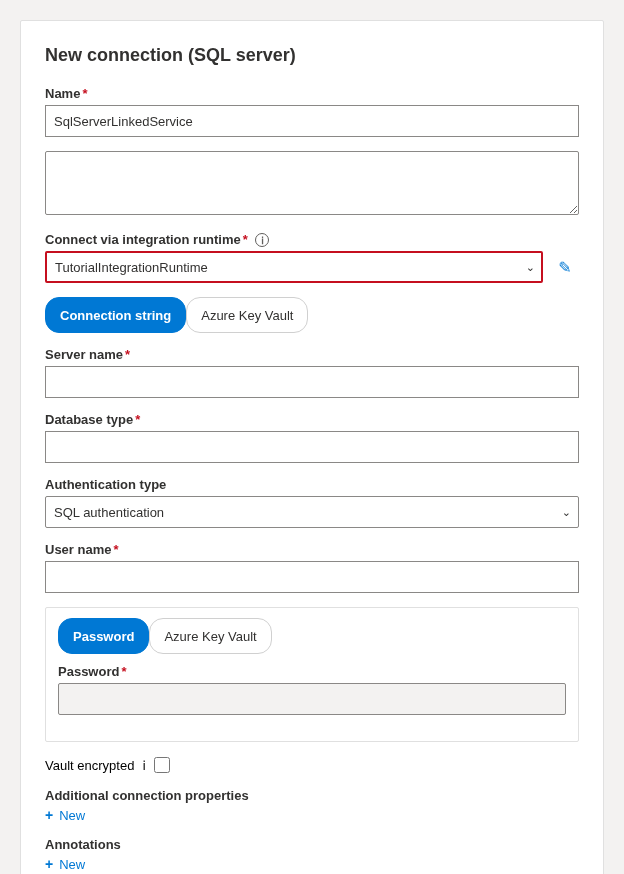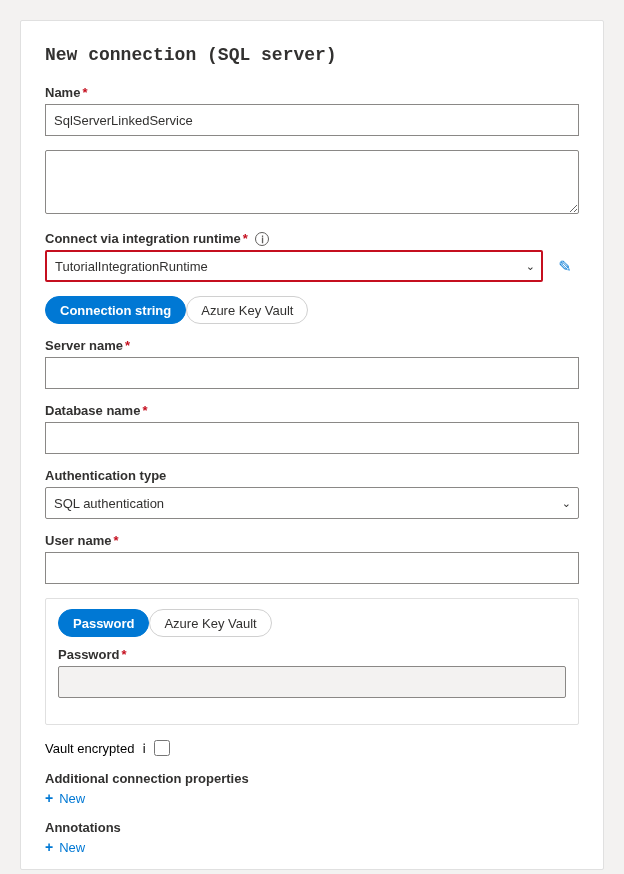--- a/index.html
+++ b/index.html
@@ -19,21 +19,20 @@
       border-radius: 2px;
       width: 584px;
       padding: 24px 24px 0 24px;
       position: relative;
     }
     .panel-title {
       font-size: 18px;
       font-weight: 600;
       color: #323130;
       margin-bottom: 20px;
-      font-family: Liberation Mono, monospace;
     }
     .form-group {
       margin-bottom: 14px;
     }
     .form-label {
       display: block;
       font-size: 13px;
       font-weight: 600;
       color: #323130;
       margin-bottom: 4px;
@@ -120,21 +119,21 @@
       font-size: 16px;
     }
     .tab-group {
       display: flex;
       align-items: center;
       gap: 0;
       margin-bottom: 14px;
       margin-top: 4px;
     }
     .tab-btn {
-      height: 28px;
+      height: 36px;
       padding: 0 14px;
       border-radius: 14px;
       border: 1px solid #d0d0d0;
       font-size: 13px;
       cursor: pointer;
       font-weight: 400;
     }
     .tab-btn.active {
       background: #0078d4;
       color: #fff;
@@ -253,21 +252,21 @@
 
   <div class="form-group">
     <label class="form-label">
       <span>Server name</span><span class="required">*</span>
     </label>
     <input class="form-input" type="text" value="" style="">
   </div>
 
   <div class="form-group">
     <label class="form-label">
-      <span>Database name</span><span class="required">*</span>
+      <span>Database type</span><span class="required">*</span>
     </label>
     <input class="form-input" type="text" value="" style="">
   </div>
 
   <div class="form-group">
     <label class="form-label">Authentication type</label>
     <div class="dropdown-wrapper">
       <select class="form-select">
         <option>SQL authentication</option>
       </select>

